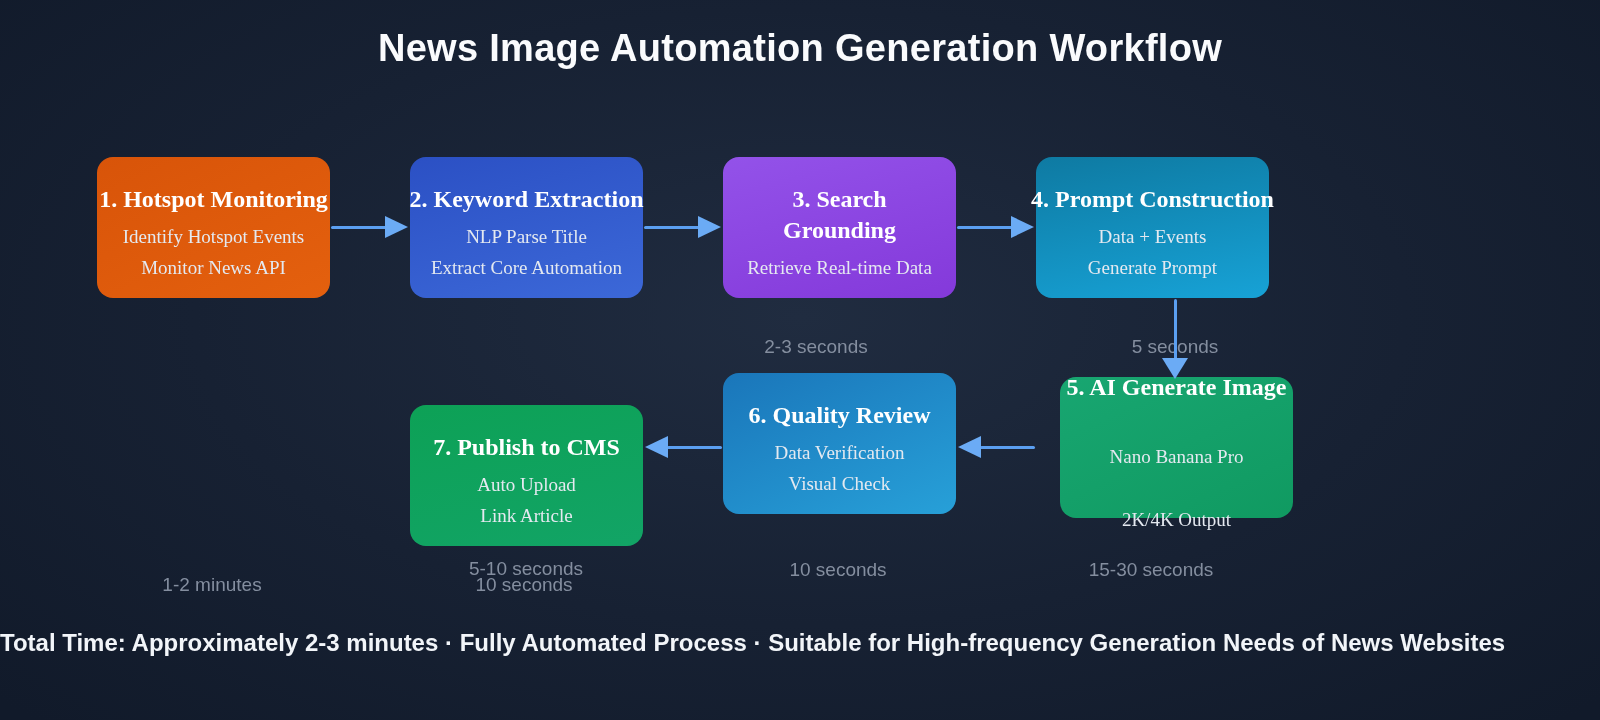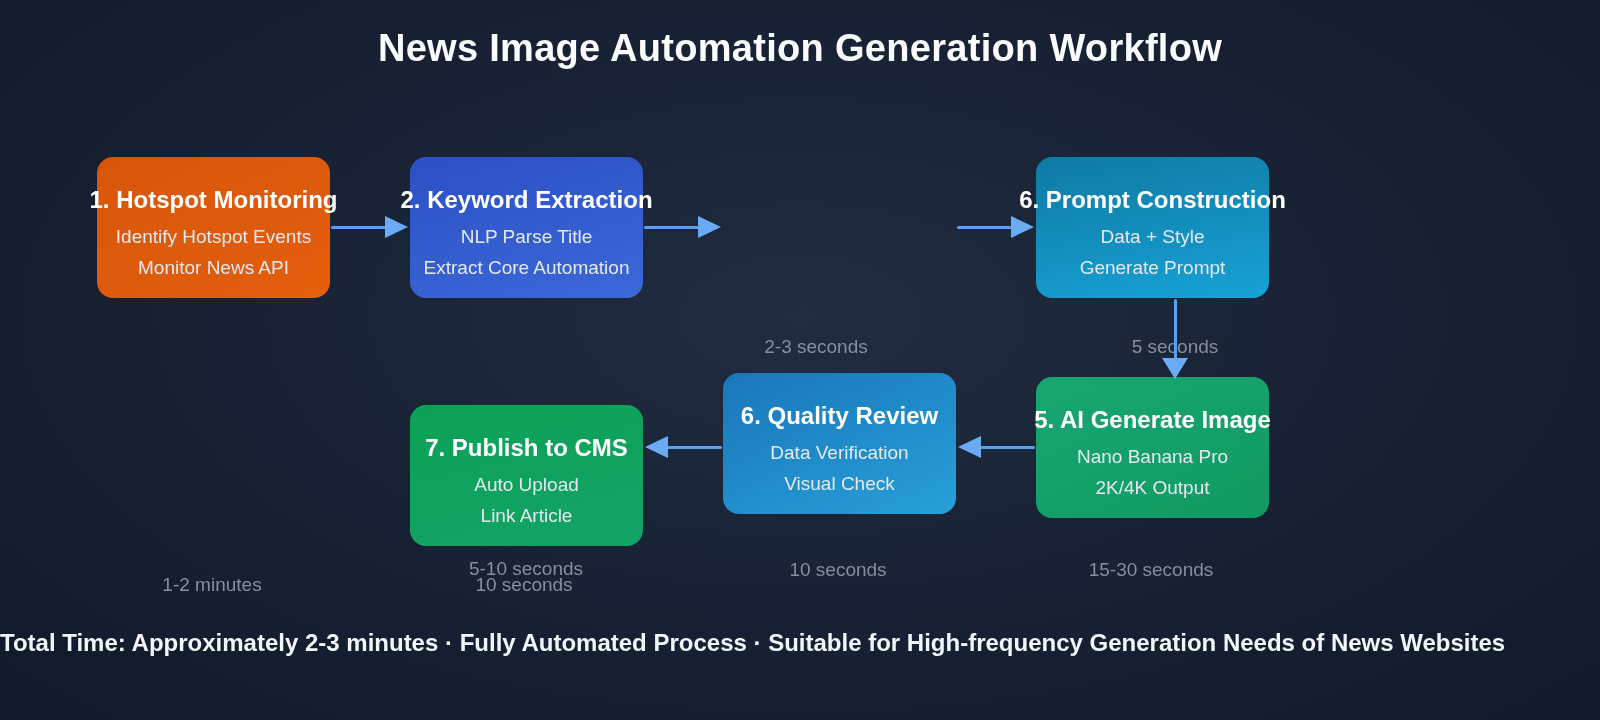--- a/index.html
+++ b/index.html
@@ -8,32 +8,32 @@
     background: radial-gradient(ellipse 1100px 560px at 50% 44%, #202c40 0%, #172133 55%, #111a2a 100%);
     font-family:"Liberation Sans", sans-serif;
   }
   .page-title {
     position:absolute; top:27px; left:0; width:100%;
     text-align:center; font-size:38px; font-weight:700; color:#fafbfd; letter-spacing:.3px;
   }
   .step {
     position:absolute; width:233px; height:141px; border-radius:16px;
     display:flex; flex-direction:column; align-items:center; justify-content:center;
-    padding-top:12px; box-sizing:border-box;
+    padding-top:12px; box-sizing:border-box;font-family:Liberation Serif, serif;
   }
   .step-title { font-size:24px; font-weight:700; color:#ffffff; text-align:center; line-height:31px; margin-bottom:6px; }
   .step-title div { white-space:nowrap; }
   .step-desc { font-size:19px; color:#e4e9f0; line-height:31px; white-space:nowrap; text-align:center; }
   .step-desc:empty, .step-title div:empty { display:none; }
 
   .s1 { left:97px;  top:157px; background:linear-gradient(155deg,#d85409 0%,#e4600e 100%); }
   .s2 { left:410px; top:157px; background:linear-gradient(165deg,#2b50c4 0%,#3c68d8 100%); }
   .s3 { left:723px; top:157px; background:linear-gradient(165deg,#9352e9 0%,#8439da 100%); }
   .s4 { left:1036px;top:157px; background:linear-gradient(170deg,#0e7aa2 0%,#17a2d6 100%); }
-  .s5 { left:1036px;top:377px; background:linear-gradient(155deg,#18a671 0%,#109a61 100%); }
+  .s5 { left:1060px;top:377px; background:linear-gradient(155deg,#18a671 0%,#109a61 100%);gap:32px; }
   .s6 { left:723px; top:373px; background:linear-gradient(155deg,#1a76ba 0%,#27a0d8 100%); }
   .s7 { left:410px; top:377px; background:linear-gradient(165deg,#0da156 0%,#12a466 100%);margin-top:28px; }
 
   .arrow-line-h { position:absolute; height:3px; background:#5b9ff1; border-radius:2px; z-index:5; }
   .arrow-line-v { position:absolute; width:3px;  background:#5b9ff1; border-radius:2px; z-index:5; }
   .head-right { position:absolute; width:0; height:0; z-index:5;
     border-top:11px solid transparent; border-bottom:11px solid transparent; border-left:23px solid #6babf5; }
   .head-left  { position:absolute; width:0; height:0; z-index:5;
     border-top:11px solid transparent; border-bottom:11px solid transparent; border-right:23px solid #6babf5; }
   .head-down  { position:absolute; width:0; height:0; z-index:5;
@@ -62,26 +62,34 @@
   </div>
 
   <div class="step s2">
     <div class="step-title">
       <div>2. Keyword Extraction</div>
     </div>
     <div class="step-desc">NLP Parse Title</div>
     <div class="step-desc">Extract Core Automation</div>
   </div>
 
+  <div class="step s3">
+    <div class="step-title">
+      <div>3. Search</div>
+        <div>Grounding</div>
+    </div>
+    <div class="step-desc">Retrieve Real-time Data</div>
+
+  </div>
 
   <div class="step s4">
     <div class="step-title">
-      <div>6. Prompt Construction</div>
+      <div>4. Prompt Construction</div>
     </div>
-    <div class="step-desc">Data + Style</div>
+    <div class="step-desc">Data + Events</div>
     <div class="step-desc">Generate Prompt</div>
   </div>
 
   <div class="step s5">
     <div class="step-title">
       <div>5. AI Generate Image</div>
     </div>
     <div class="step-desc">Nano Banana Pro</div>
     <div class="step-desc">2K/4K Output</div>
   </div>

